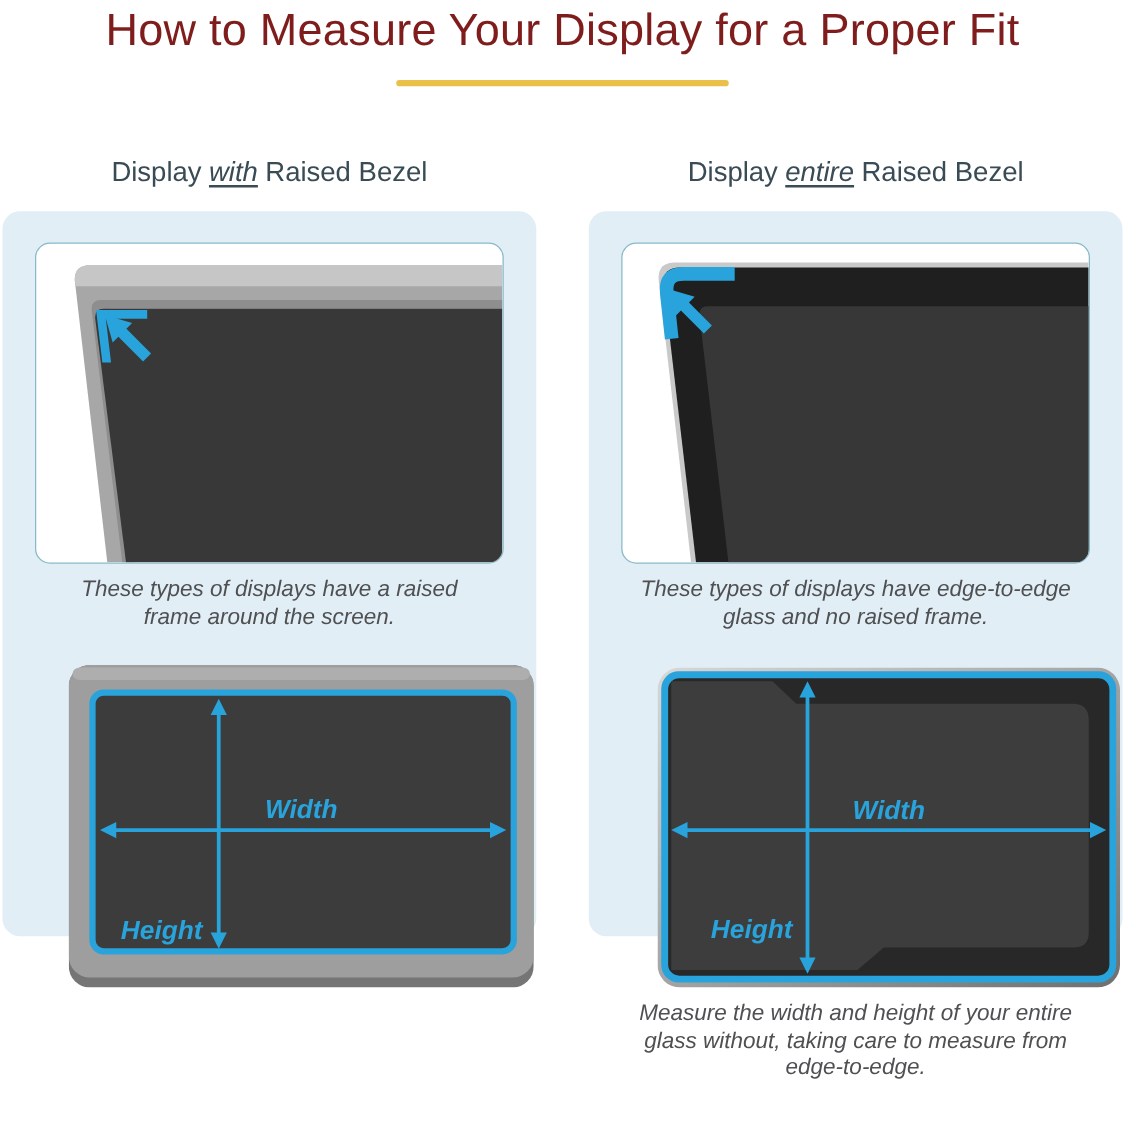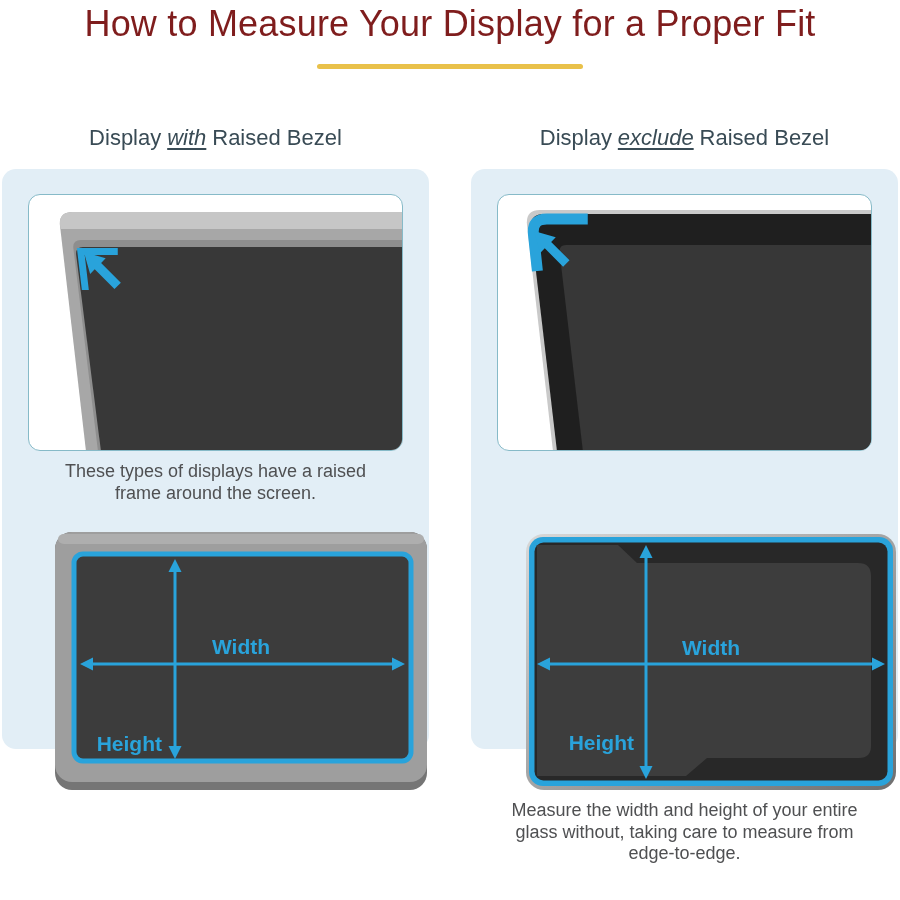--- a/index.html
+++ b/index.html
@@ -20,21 +20,21 @@
     display:grid; grid-template-columns:427px 427px; gap:42px; padding:0 2px;
   }
   .headings-row { margin-top:54px; }
   .panel-heading {
     text-align:center; font-size:22px; color:#394b55; line-height:30px;
   }
   .panel-heading .word { margin-right:0.27em; }
   .panel-heading .emph { font-style:italic; text-decoration:underline; text-underline-offset:3px;margin-top:21px; }
   .panels-row { margin-top:16px; }
   .panel {
-    position:relative; height:580px; background:#e2eef6; border-radius:14px;
+    position:relative; height:580px; background:#e2eef6; border-radius:14px;font-style:italic;
   }
   .illustration-box {
     position:absolute; top:25px; left:26px; right:26px; height:255px;
     background:#ffffff; border:1px solid #86bac8; border-radius:12px; overflow:hidden;
   }
   .illustration-box svg { display:block; width:100%; height:100%; }
   .caption {
     position:absolute; left:0; right:0; text-align:center;
     font-size:18px; line-height:21.5px; color:#4f5052;
   }
@@ -58,21 +58,21 @@
 <body>
 
 <div class="page-title">How to Measure Your Display for a Proper Fit</div>
 <div class="title-underline"></div>
 
 <div class="headings-row">
   <div class="panel-heading">
     <span class="word">Display</span><span class="word emph">with</span><span>Raised Bezel</span>
   </div>
   <div class="panel-heading">
-    <span class="word">Display</span><span class="word emph">exclude</span><span>Raised Bezel</span>
+    <span class="word">Display</span><span class="word emph">entire</span><span>Raised Bezel</span>
   </div>
 </div>
 
 <div class="panels-row">
 
   <div class="panel p1">
 
     <div class="illustration-box">
       <svg viewBox="0 0 374 255" preserveAspectRatio="none">
 
@@ -132,20 +132,23 @@
         <path d="M374,19 L46,19 Q32,19 33,33 L59,255 L374,255 Z" fill="#1f1f1f"></path>
 
         <path d="M374,50 L68,50 Q61,50 61.8,58 L85,255 L374,255 Z" fill="#373737"></path>
 
         <path d="M90,24 L49,24 Q34,24 35.5,39 L39.5,76" fill="none" stroke="#29a3db" stroke-width="11" stroke-linejoin="round"></path>
 
         <polygon points="36,36 57.9,42.3 53.3,46.9 71.7,65.3 65.3,71.7 46.9,53.3 42.3,57.9" fill="#29a3db"></polygon>
       </svg>
     </div>
 
+    <div class="caption caption-top">
+      <span class="inner">These types of displays have edge-to-edge glass and no raised frame.</span>
+    </div>
 
     <div class="monitor-wrap">
       <svg viewBox="0 0 370 256" preserveAspectRatio="none">
         <defs>
           <linearGradient id="silverGrad" x1="0" y1="0" x2="1" y2="1">
             <stop offset="0" stop-color="#d8d8d8"></stop>
             <stop offset="1" stop-color="#6f6f6f"></stop>
           </linearGradient>
         </defs>
 

